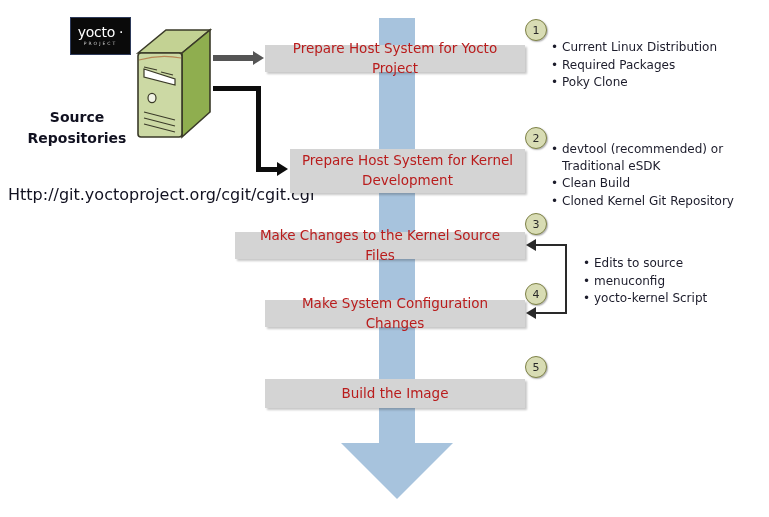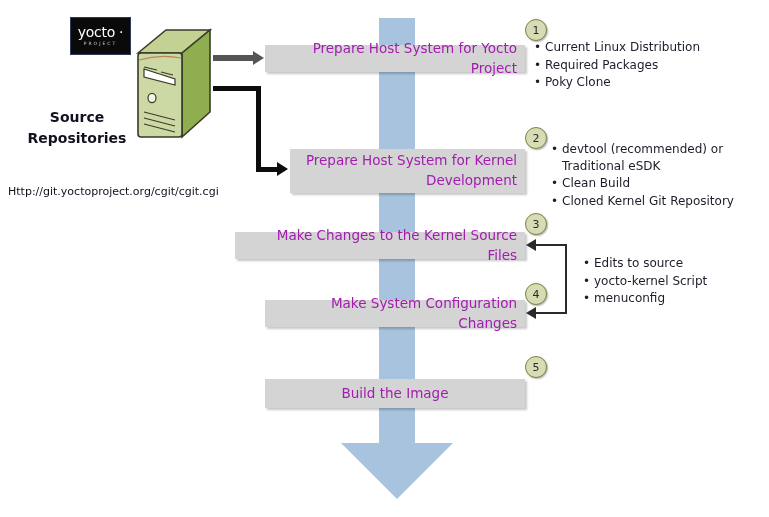--- a/index.html
+++ b/index.html
@@ -10,40 +10,40 @@
   
   .blue-shaft{position:absolute;background:#a7c3dd;}
   .blue-head{position:absolute;width:0;height:0;
              border-left:56px solid transparent;border-right:56px solid transparent;
              border-top:56px solid #a7c3dd;}
 
   
   .pbox{position:absolute;background:#d4d4d4;
         box-shadow:2px 2px 2px rgba(0,0,0,.22);
         display:flex;align-items:center;justify-content:center;
-        text-align:right;font-size:13.5px;color:#a21caf;line-height:1.45;
+        text-align:center;font-size:13.5px;color:#b91c1c;line-height:1.45;
         padding:0 8px;box-sizing:border-box;}
 
   
   .numcirc{position:absolute;width:22px;height:22px;border-radius:50%;
            background:#d8dcb4;border:1.5px solid #7f8347;
            box-shadow:1px 1px 1.5px rgba(0,0,0,.3);
            display:flex;align-items:center;justify-content:center;
            font-size:11px;color:#2a2a2a;box-sizing:border-box;}
 
   
   .blist{position:absolute;font-size:12px;line-height:16.5px;color:#1c1c2b;}
   .blist .bi{position:relative;padding-left:11px;margin-bottom:1px;}
   .blist .bi:before{content:"\2022";position:absolute;left:0;top:0;color:#1c1c2b;}
   .ital{font-style:italic;}
 
   
   .lbl{position:absolute;margin-top:40px;}
   .srctitle{font-size:14px;font-weight:bold;line-height:21px;text-align:center;color:#111120;}
-  .url{font-size:11px;color:#111120;white-space:nowrap;}
+  .url{font-size:16px;color:#111120;white-space:nowrap;}
 
   
   .yocto{position:absolute;background:#0a0a0a;border:1.5px solid #2d3a5a;
          box-sizing:border-box;display:flex;flex-direction:column;
          align-items:center;justify-content:center;}
   .yocto .y1{color:#fff;font-size:14px;letter-spacing:-.3px;line-height:14px;}
   .yocto .y2{color:#cfcfcf;font-size:4.5px;letter-spacing:2px;line-height:7px;margin-top:1px;}
 
   
   .ln{position:absolute;background:#0d0d0d;}
@@ -104,21 +104,21 @@
   <div class="ln-gray" style="left:213px;top:55px;width:42px;height:6px;"></div>
   <div class="ahead-r-gray" style="left:253px;top:51px;"></div>
 
   <div class="ln" style="left:213px;top:86px;width:48px;height:5px;"></div>
   <div class="ln" style="left:256px;top:86px;width:5px;height:86px;"></div>
   <div class="ln" style="left:256px;top:167px;width:24px;height:5px;"></div>
   <div class="ahead-r" style="left:277px;top:162px;"></div>
 
   <div class="pbox" style="left:265px;top:45px;width:260px;height:27px;">Prepare Host System for Yocto Project</div>
   <div class="numcirc" style="left:525px;top:19px;">1</div>
-  <div class="blist" style="left:534px;top:39px;width:210px;">
+  <div class="blist" style="left:551px;top:39px;width:210px;">
     <div class="bi">Current Linux Distribution</div>
     <div class="bi">Required Packages</div>
     <div class="bi">Poky Clone</div>
   </div>
 
   <div class="pbox" style="left:290px;top:149px;width:235px;height:44px;">Prepare Host System for Kernel Development</div>
   <div class="numcirc" style="left:525px;top:127px;">2</div>
   <div class="blist" style="left:551px;top:141px;width:205px;">
     <div class="bi">devtool (recommended) or Traditional eSDK</div>
     <div class="bi">Clean Build</div>
@@ -132,20 +132,20 @@
   <div class="numcirc" style="left:525px;top:283px;">4</div>
 
   <div class="brln" style="left:565px;top:244px;width:1.6px;height:70px;"></div>
   <div class="brln" style="left:536px;top:244px;width:30px;height:1.6px;"></div>
   <div class="brln" style="left:536px;top:312px;width:30px;height:1.6px;"></div>
   <div class="ahead-l" style="left:526px;top:239px;"></div>
   <div class="ahead-l" style="left:526px;top:307px;"></div>
 
   <div class="blist" style="left:583px;top:255px;width:175px;">
     <div class="bi">Edits to source</div>
+    <div class="bi">menuconfig</div>
     <div class="bi">yocto-kernel Script</div>
-    <div class="bi">menuconfig</div>
   </div>
 
   <div class="pbox" style="left:265px;top:379px;width:260px;height:29px;">Build the Image</div>
   <div class="numcirc" style="left:525px;top:356px;">5</div>
 
 </div>
 
 </body></html>

